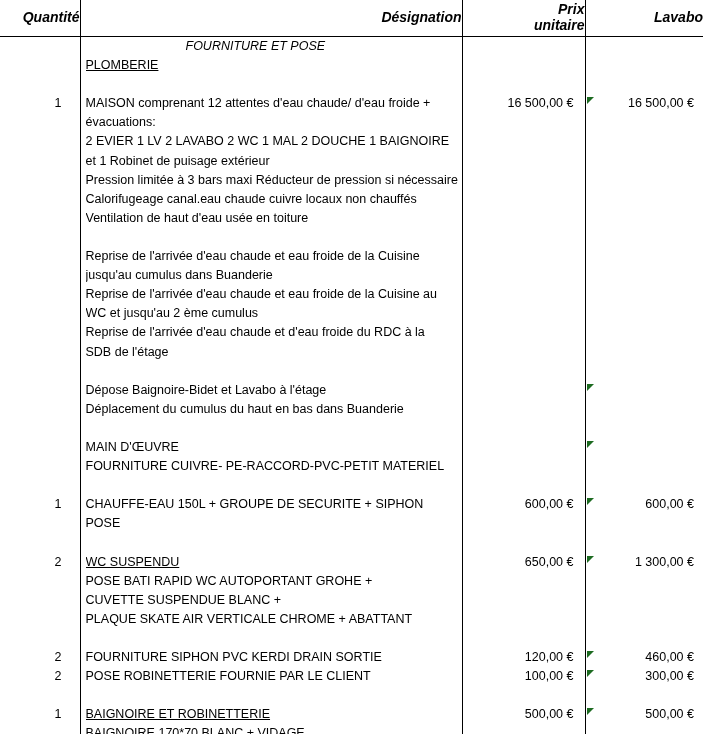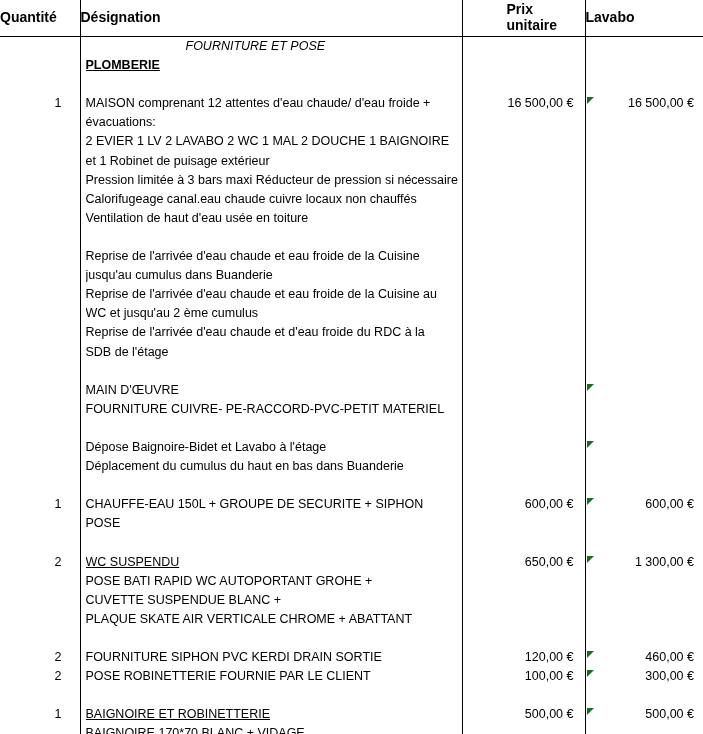--- a/index.html
+++ b/index.html
@@ -27,25 +27,26 @@
 
   
   col.c-qty   { width: 80px; }
   col.c-desig { width: 382px; }
   col.c-prix  { width: 123px; }
   col.c-total { width: 118px; }
 
   thead th {
     font-size: 14px;
     font-weight: bold;
-    text-align: left;
+    text-align: right;
     padding: 1px 0 3px 0;
     border-bottom: 1.6px solid #000;
     vertical-align: middle;
     line-height: 16px;
+    font-style: italic;
   }
   thead th.h-qty   { border-right: 1.6px solid #000; }
   thead th.h-desig { border-right: 1.6px solid #000; }
   thead th.h-prix  { border-right: 1.6px solid #000; padding-left: 44px; }
   thead th.h-total { }
 
   tbody td {
     vertical-align: top;
     padding: 0;
     font-size: 12.5px;
@@ -74,21 +75,21 @@
     text-align: right;
     padding-right: 9px;
     white-space: nowrap;
   }
 
   
   .line { height: 19.1px; white-space: nowrap; overflow: hidden; }
   .line.blank { }
 
   .italic { font-style: italic; }
-  .bold { font-weight: bold; }
+  .bold { font-weight: normal; }
   .uline { text-decoration: underline; }
   .center-ish { padding-left: 100px; }
 
   
   .flag {
     position: absolute;
     right: -9px;
     top: 3px;
     width: 0;
     height: 0;
@@ -210,45 +211,45 @@
             <div class="line blank">&nbsp;</div>
           </td>
         </tr>
         <tr>
           <td class="qty">
             <div class="line">&nbsp;</div>
             <div class="line blank">&nbsp;</div>
             <div class="line blank">&nbsp;</div>
           </td>
           <td class="desig">
+            <div class="line">Dépose Baignoire-Bidet et Lavabo à l'étage</div>
+            <div class="line">Déplacement du cumulus du haut en bas dans Buanderie</div>
+            <div class="line blank">&nbsp;</div>
+          </td>
+          <td class="prix">
+            <span class="flag"></span>
+            <div class="line">&nbsp;</div>
+            <div class="line blank">&nbsp;</div>
+            <div class="line blank">&nbsp;</div>
+          </td>
+          <td class="total">
+            <div class="line">&nbsp;</div>
+            <div class="line blank">&nbsp;</div>
+            <div class="line blank">&nbsp;</div>
+          </td>
+        </tr>
+        <tr>
+          <td class="qty">
+            <div class="line">&nbsp;</div>
+            <div class="line blank">&nbsp;</div>
+            <div class="line blank">&nbsp;</div>
+          </td>
+          <td class="desig">
             <div class="line">MAIN D'ŒUVRE</div>
             <div class="line">FOURNITURE CUIVRE- PE-RACCORD-PVC-PETIT MATERIEL</div>
-            <div class="line blank">&nbsp;</div>
-          </td>
-          <td class="prix">
-            <span class="flag"></span>
-            <div class="line">&nbsp;</div>
-            <div class="line blank">&nbsp;</div>
-            <div class="line blank">&nbsp;</div>
-          </td>
-          <td class="total">
-            <div class="line">&nbsp;</div>
-            <div class="line blank">&nbsp;</div>
-            <div class="line blank">&nbsp;</div>
-          </td>
-        </tr>
-        <tr>
-          <td class="qty">
-            <div class="line">&nbsp;</div>
-            <div class="line blank">&nbsp;</div>
-            <div class="line blank">&nbsp;</div>
-          </td>
-          <td class="desig">
-            <div class="line">Dépose Baignoire-Bidet et Lavabo à l'étage</div>
-            <div class="line">Déplacement du cumulus du haut en bas dans Buanderie</div>
             <div class="line blank">&nbsp;</div>
           </td>
           <td class="prix">
             <span class="flag"></span>
             <div class="line">&nbsp;</div>
             <div class="line blank">&nbsp;</div>
             <div class="line blank">&nbsp;</div>
           </td>
           <td class="total">
             <div class="line">&nbsp;</div>

